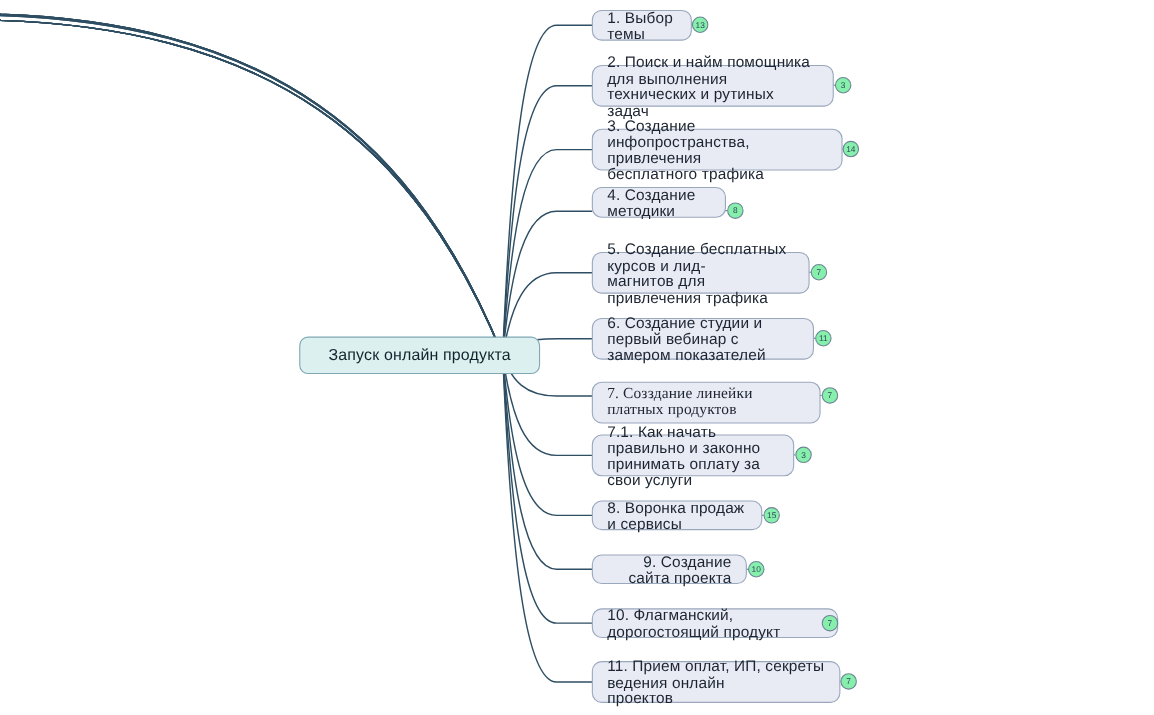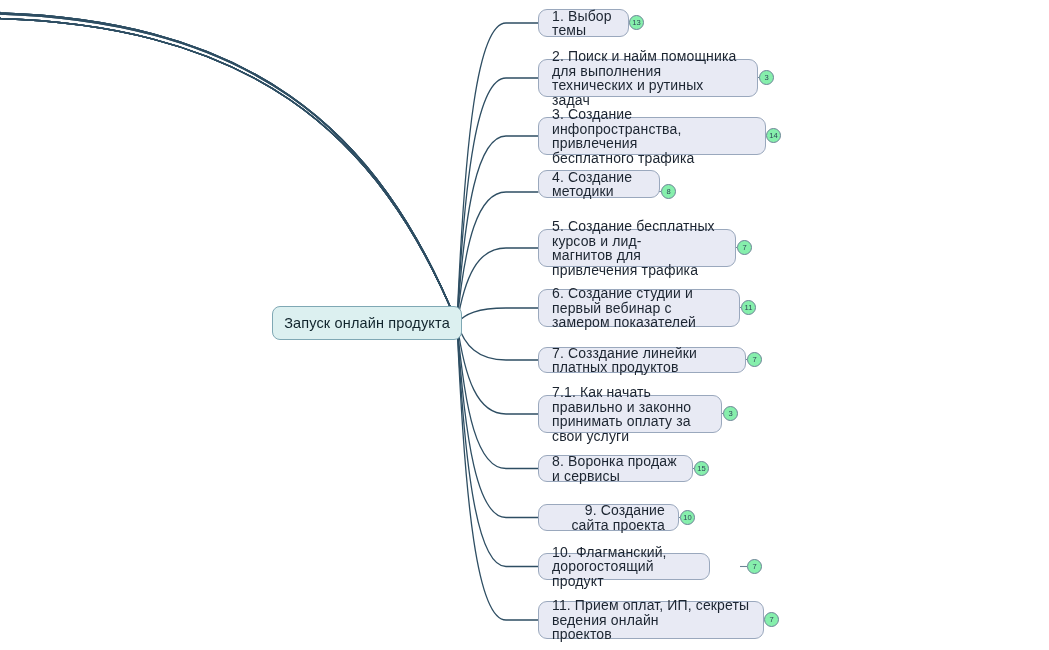--- a/index.html
+++ b/index.html
@@ -49,21 +49,21 @@
     line-height: 14.5px;
     letter-spacing: 0.01em;
     padding: 0 13px;
     white-space: pre-line;
   }
 
   
   #root-node {
     left: 272px;
     top: 306px;
-    width: 190px;
+    width: 219px;
     height: 34px;
     background: #dcf0f0;
     border: 1px solid #7fa8b4;
     border-radius: 8px;
     justify-content: center;
   }
   #root-node .node-label {
     font-size: 14.5px;
     line-height: 18px;
     color: #10242c;
@@ -176,21 +176,21 @@
   </div>
 
   <div class="node" style="left:538px; top:289px; width:202px; height:38px;">
     <span class="node-label">6. Создание студии и первый вебинар с
 замером показателей</span>
   </div>
   <div class="badge" style="left:741px; top:300px;">
     <span>11</span>
   </div>
 
-  <div class="node" style="left:538px; top:347px; width:208px; height:26px;">
+  <div class="node" style="left:538px; top:347px; width:208px; height:38px;font-family:Liberation Serif, serif;">
     <span class="node-label">7. Соззданиe линейки платных продуктов</span>
   </div>
   <div class="badge" style="left:747px; top:352px;">
     <span>7</span>
   </div>
 
   <div class="node" style="left:538px; top:395px; width:184px; height:38px;">
     <span class="node-label">7.1. Как начать правильно и законно
 принимать оплату за свои услуги</span>
   </div>
@@ -205,21 +205,21 @@
     <span>15</span>
   </div>
 
   <div class="node" style="left:538px; top:504px; width:141px; height:27px;text-align:right;">
     <span class="node-label">9. Создание сайта проекта</span>
   </div>
   <div class="badge" style="left:680px; top:510px;">
     <span>10</span>
   </div>
 
-  <div class="node" style="left:538px; top:553px; width:172px; height:27px;">
+  <div class="node" style="left:538px; top:553px; width:224px; height:27px;">
     <span class="node-label">10. Флагманский, дорогостоящий продукт</span>
   </div>
   <div class="badge" style="left:747px; top:559px;">
     <span>7</span>
   </div>
 
   <div class="node" style="left:538px; top:601px; width:226px; height:38px;">
     <span class="node-label">11. Прием оплат, ИП, секреты ведения онлайн
 проектов</span>
   </div>

